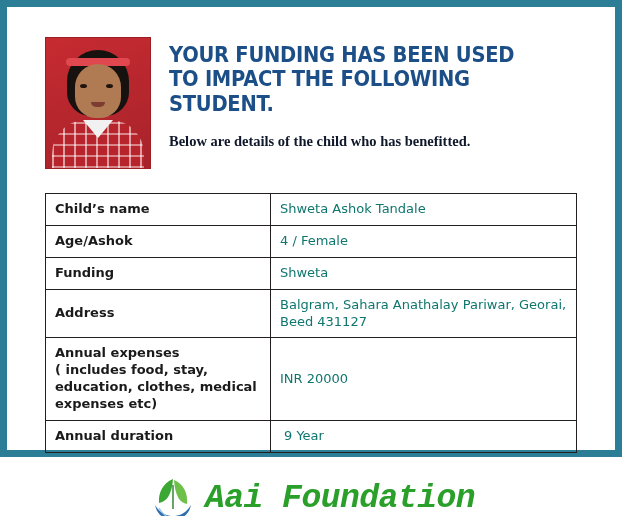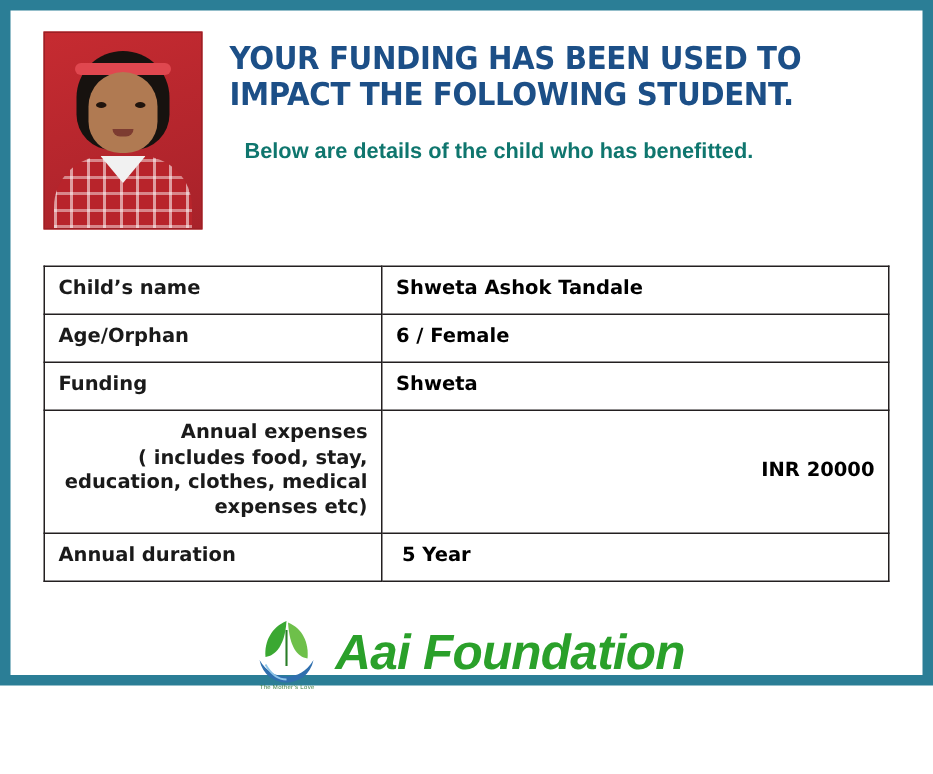--- a/index.html
+++ b/index.html
@@ -13,21 +13,21 @@
     font-family: "Liberation Sans", sans-serif;
     overflow: hidden;
   }
   .card {
     position: relative;
     box-sizing: border-box;
     width: 622px;
     height: 457px;
     border: 7px solid #2b7e96;
     background: #ffffff;
-    padding: 0;
+    padding: 16px;
   }
   .inner {
     position: relative;
     width: 100%;
     height: 100%;
     box-sizing: border-box;
     padding: 14px 22px 10px 22px;
   }
 
   
@@ -135,26 +135,26 @@
     font-weight: bold;
     font-size: 21px;
     line-height: 1.16;
     letter-spacing: -0.3px;
     text-transform: uppercase;
     transform: scaleX(0.93);
     transform-origin: left center;
     margin: 0 0 16px 0;
   }
   .subline {
-    color: #0f766e;
-    font-family: Liberation Sans, sans-serif;
+    color: #0f172a;
+    font-family: Liberation Serif, serif;
     font-weight: bold;
     font-size: 14.5px;
     line-height: 1.25;
-    margin: 10px;
+    margin: 0;
   }
 
   
   .table-wrap {
     margin-top: 24px;
   }
   table.details {
     width: 100%;
     border-collapse: collapse;
     table-layout: fixed;
@@ -167,51 +167,51 @@
   }
   td.label {
     width: 206px;
     font-family: "DejaVu Sans", sans-serif;
     font-weight: bold;
     color: #1a1a1a;
     line-height: 1.3;
   }
   td.value {
     font-family: "DejaVu Sans", sans-serif;
-    font-weight: bold;
-    color: #000000;
+    font-weight: normal;
+    color: #0f766e;
     line-height: 1.3;
   }
   td.value .ind {
     display: inline-block;
     padding-left: 4px;
   }
   .row-tall td { padding-top: 10px; padding-bottom: 10px; }
-  .row-xtall td { padding-top: 12px; padding-bottom: 12px; text-align: right; }
+  .row-xtall td { padding-top: 12px; padding-bottom: 12px; }
 
   
   .footer {
     margin-top: 22px;
     display: flex;
     justify-content: center;
     align-items: center;
   }
   .logo {
     display: flex;
     align-items: center;
     gap: 6px;
   }
   .logo-mark {
     position: relative;
     width: 52px;
     height: 48px;
     flex: 0 0 auto;
   }
   .logo-text {
-    font-family: Liberation Sans, sans-serif;
+    font-family: Liberation Mono, monospace;
     font-style: italic;
     font-weight: bold;
     font-size: 33px;
     color: #2aa02a;
     letter-spacing: -0.5px;
     line-height: 1;
   }
   .logo-caption {
     position: absolute;
     left: 0;
@@ -251,35 +251,39 @@
     </div>
 
     <div class="table-wrap">
       <table class="details">
         <tbody>
           <tr>
             <td class="label">Child’s name</td>
             <td class="value">Shweta Ashok Tandale</td>
           </tr>
           <tr>
-            <td class="label">Age/Orphan</td>
-            <td class="value">6 / Female</td>
+            <td class="label">Age/Ashok</td>
+            <td class="value">4 / Female</td>
           </tr>
           <tr>
             <td class="label">Funding</td>
             <td class="value">Shweta</td>
+          </tr>
+          <tr class="row-tall">
+            <td class="label">Address</td>
+            <td class="value">Balgram, Sahara Anathalay Pariwar, Georai, Beed 431127</td>
           </tr>
           <tr class="row-xtall">
             <td class="label" style="white-space: pre-line;">Annual expenses
 ( includes food, stay, education, clothes, medical expenses etc)</td>
             <td class="value">INR 20000</td>
           </tr>
           <tr>
             <td class="label">Annual duration</td>
-            <td class="value"><span class="ind">5 Year</span></td>
+            <td class="value"><span class="ind">9 Year</span></td>
           </tr>
         </tbody>
       </table>
     </div>
 
     <div class="footer">
       <div class="logo">
         <div class="logo-mark">
           <svg width="52" height="48" viewBox="0 0 52 48" aria-hidden="true">
             <path d="M26 4 C16 8, 11 18, 12 28 C19 27, 25 20, 26 4 Z" fill="#3aa832"></path>

